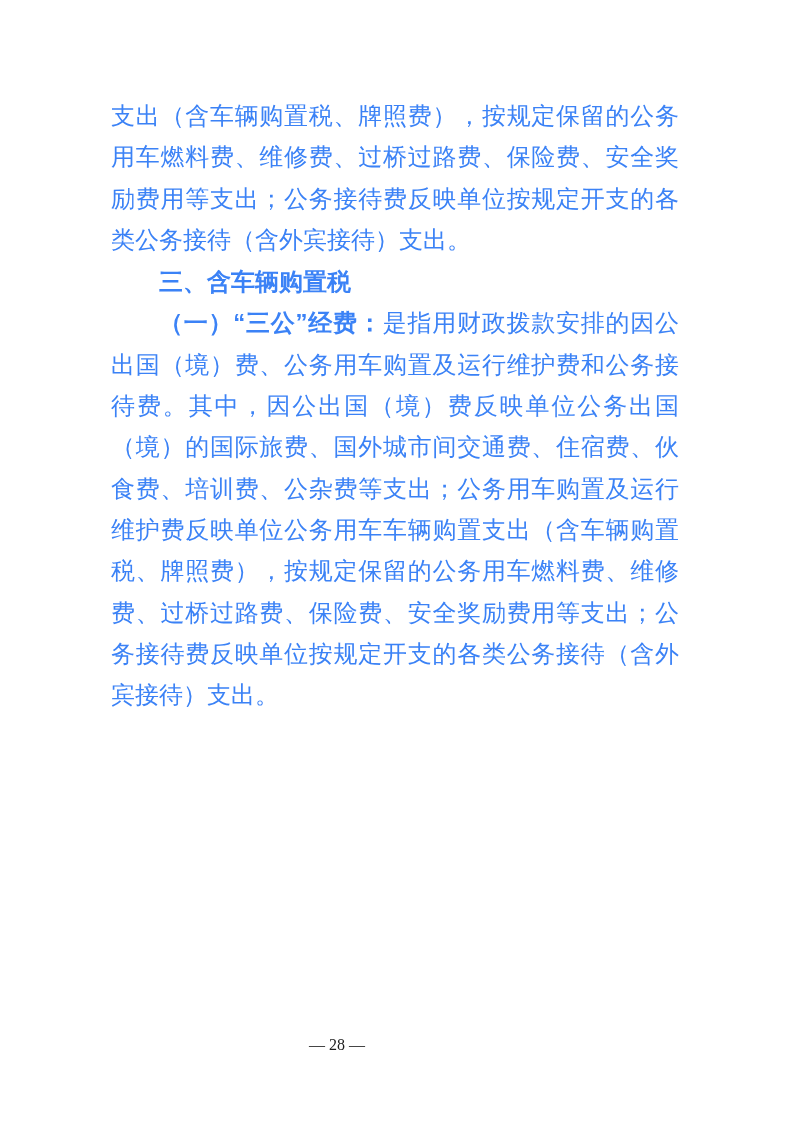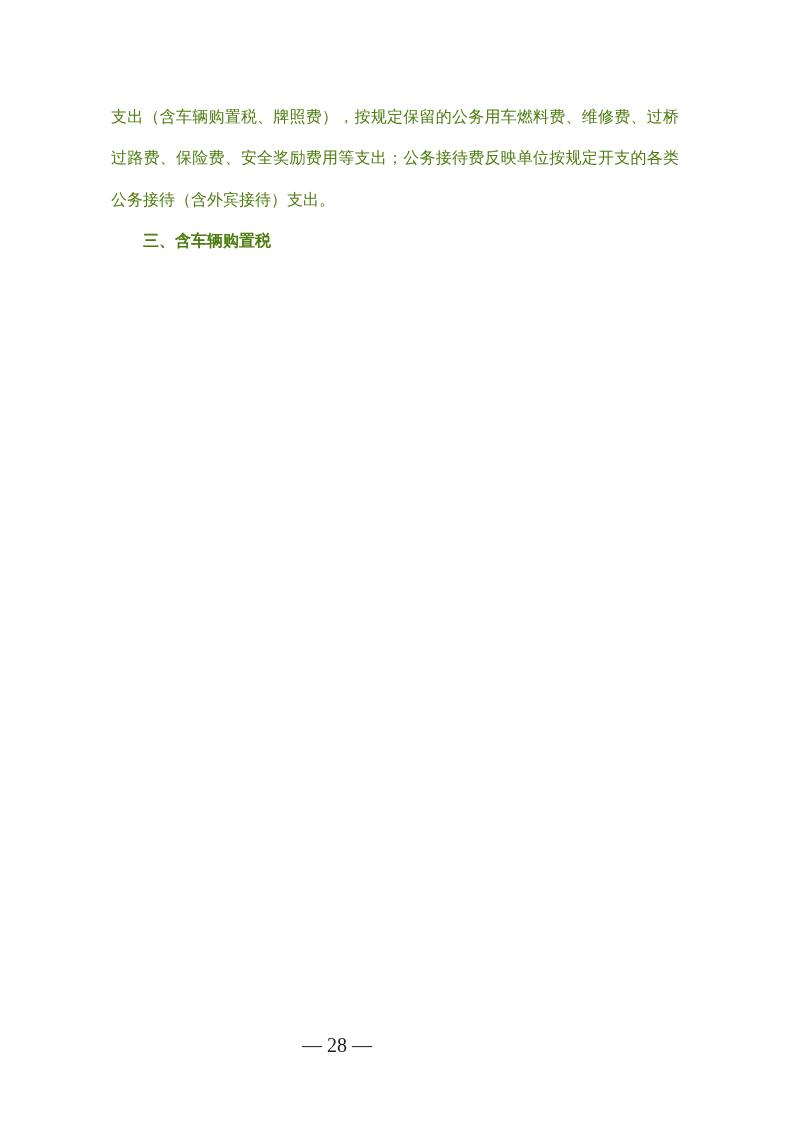--- a/index.html
+++ b/index.html
@@ -17,23 +17,23 @@
   }
   .content {
     position: absolute;
     left: 111px;
     top: 96px;
     width: 568px;
   }
   .content p.para {
     margin: 0;
     padding: 0;
-    font-size: 16px;
+    font-size: 24px;
     line-height: 41.3px;
-    color: #4d7c0f;
+    color: #3b82f6;
     text-align: justify;
     letter-spacing: 0;
     word-break: break-all;
   }
   .content p.para.indent {
     text-indent: 2em;
   }
   .content p.para.heading {
     font-family: "Liberation Sans", "DejaVu Sans", sans-serif;
     font-weight: 700;
@@ -46,29 +46,30 @@
   .seg-bold {
     font-family: "Liberation Sans", "DejaVu Sans", sans-serif;
     font-weight: 700;
   }
   .footer {
     position: absolute;
     left: 0;
     top: 1031px;
     width: 674px;
     text-align: center;
-    font-size: 20px;
+    font-size: 16px;
     line-height: 28px;
     color: #1d1d1d;
     font-family: "Liberation Serif", "DejaVu Serif", serif;
   }
 </style>
 </head>
 <body>
 
 <div class="page">
   <div class="content">
 
   <p class="para"><span class="seg">支出（含车辆购置税、牌照费），按规定保留的公务用车燃料费、维修费、过桥过路费、保险费、安全奖励费用等支出；公务接待费反映单位按规定开支的各类公务接待（含外宾接待）支出。</span></p>
       <p class="para indent heading"><span class="seg-bold">三、含车辆购置税</span></p>
+      <p class="para indent"><span class="seg-bold">（一）“三公”经费：</span><span class="seg">是指用财政拨款安排的因公出国（境）费、公务用车购置及运行维护费和公务接待费。其中，因公出国（境）费反映单位公务出国（境）的国际旅费、国外城市间交通费、住宿费、伙食费、培训费、公杂费等支出；公务用车购置及运行维护费反映单位公务用车车辆购置支出（含车辆购置税、牌照费），按规定保留的公务用车燃料费、维修费、过桥过路费、保险费、安全奖励费用等支出；公务接待费反映单位按规定开支的各类公务接待（含外宾接待）支出。</span></p>
     </div>
   <div class="footer">— 28 —</div>
 </div>
 
 </body></html>

